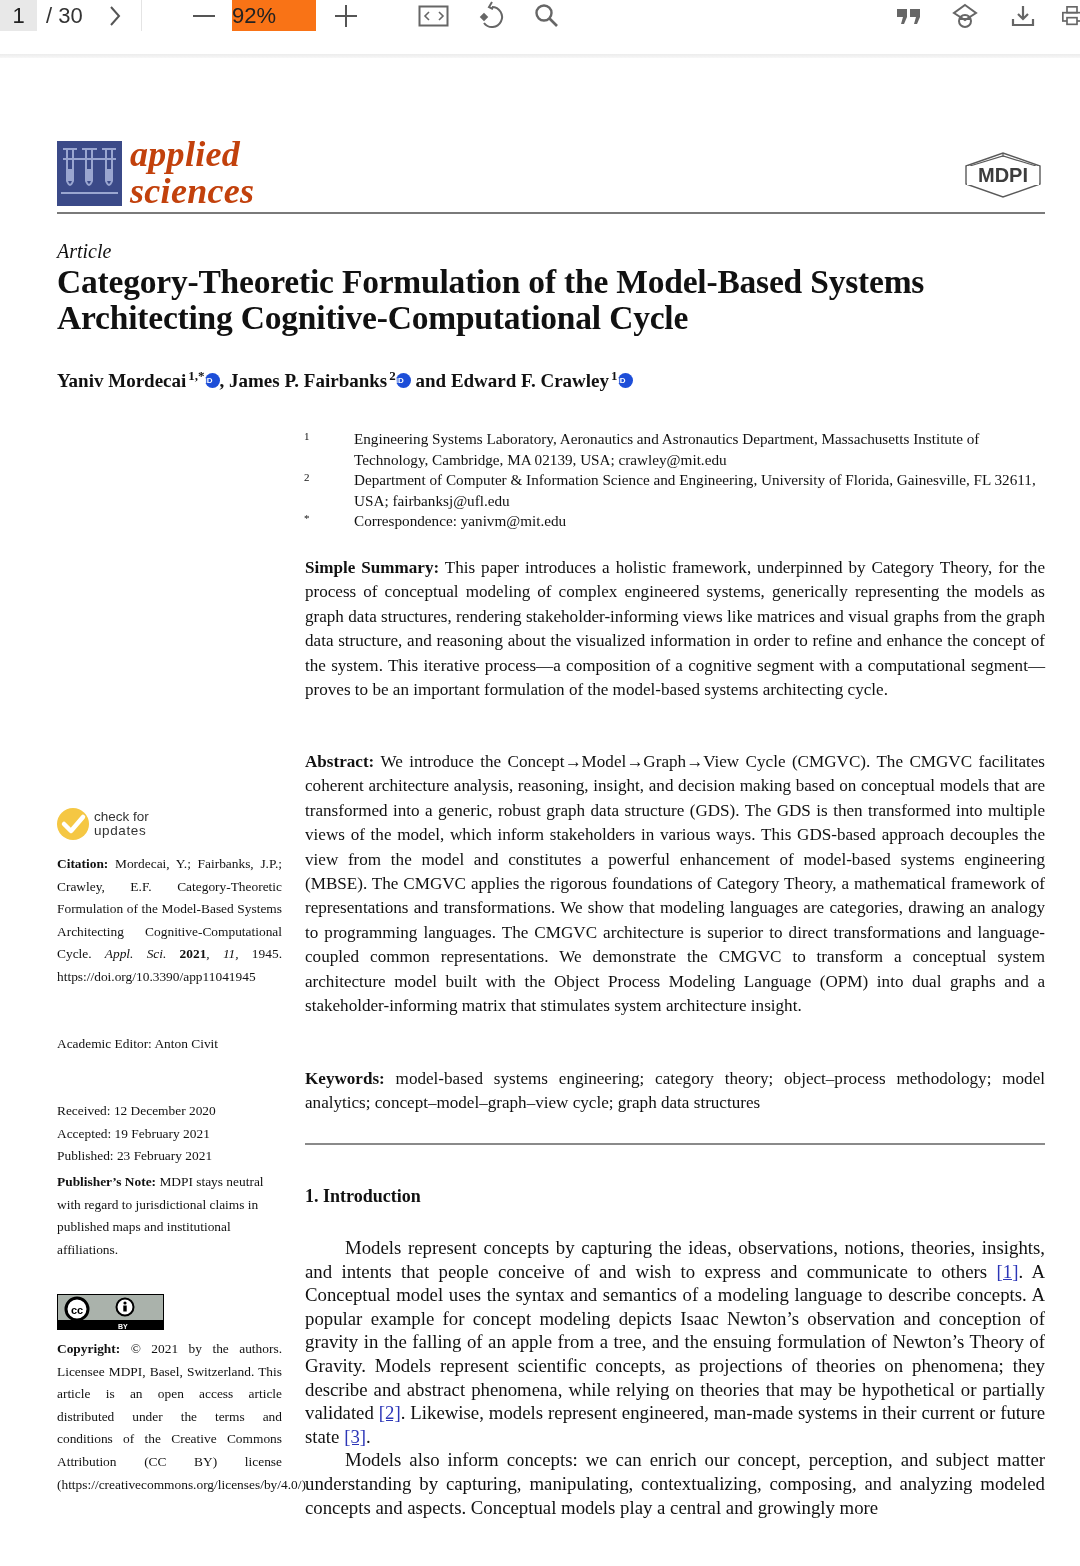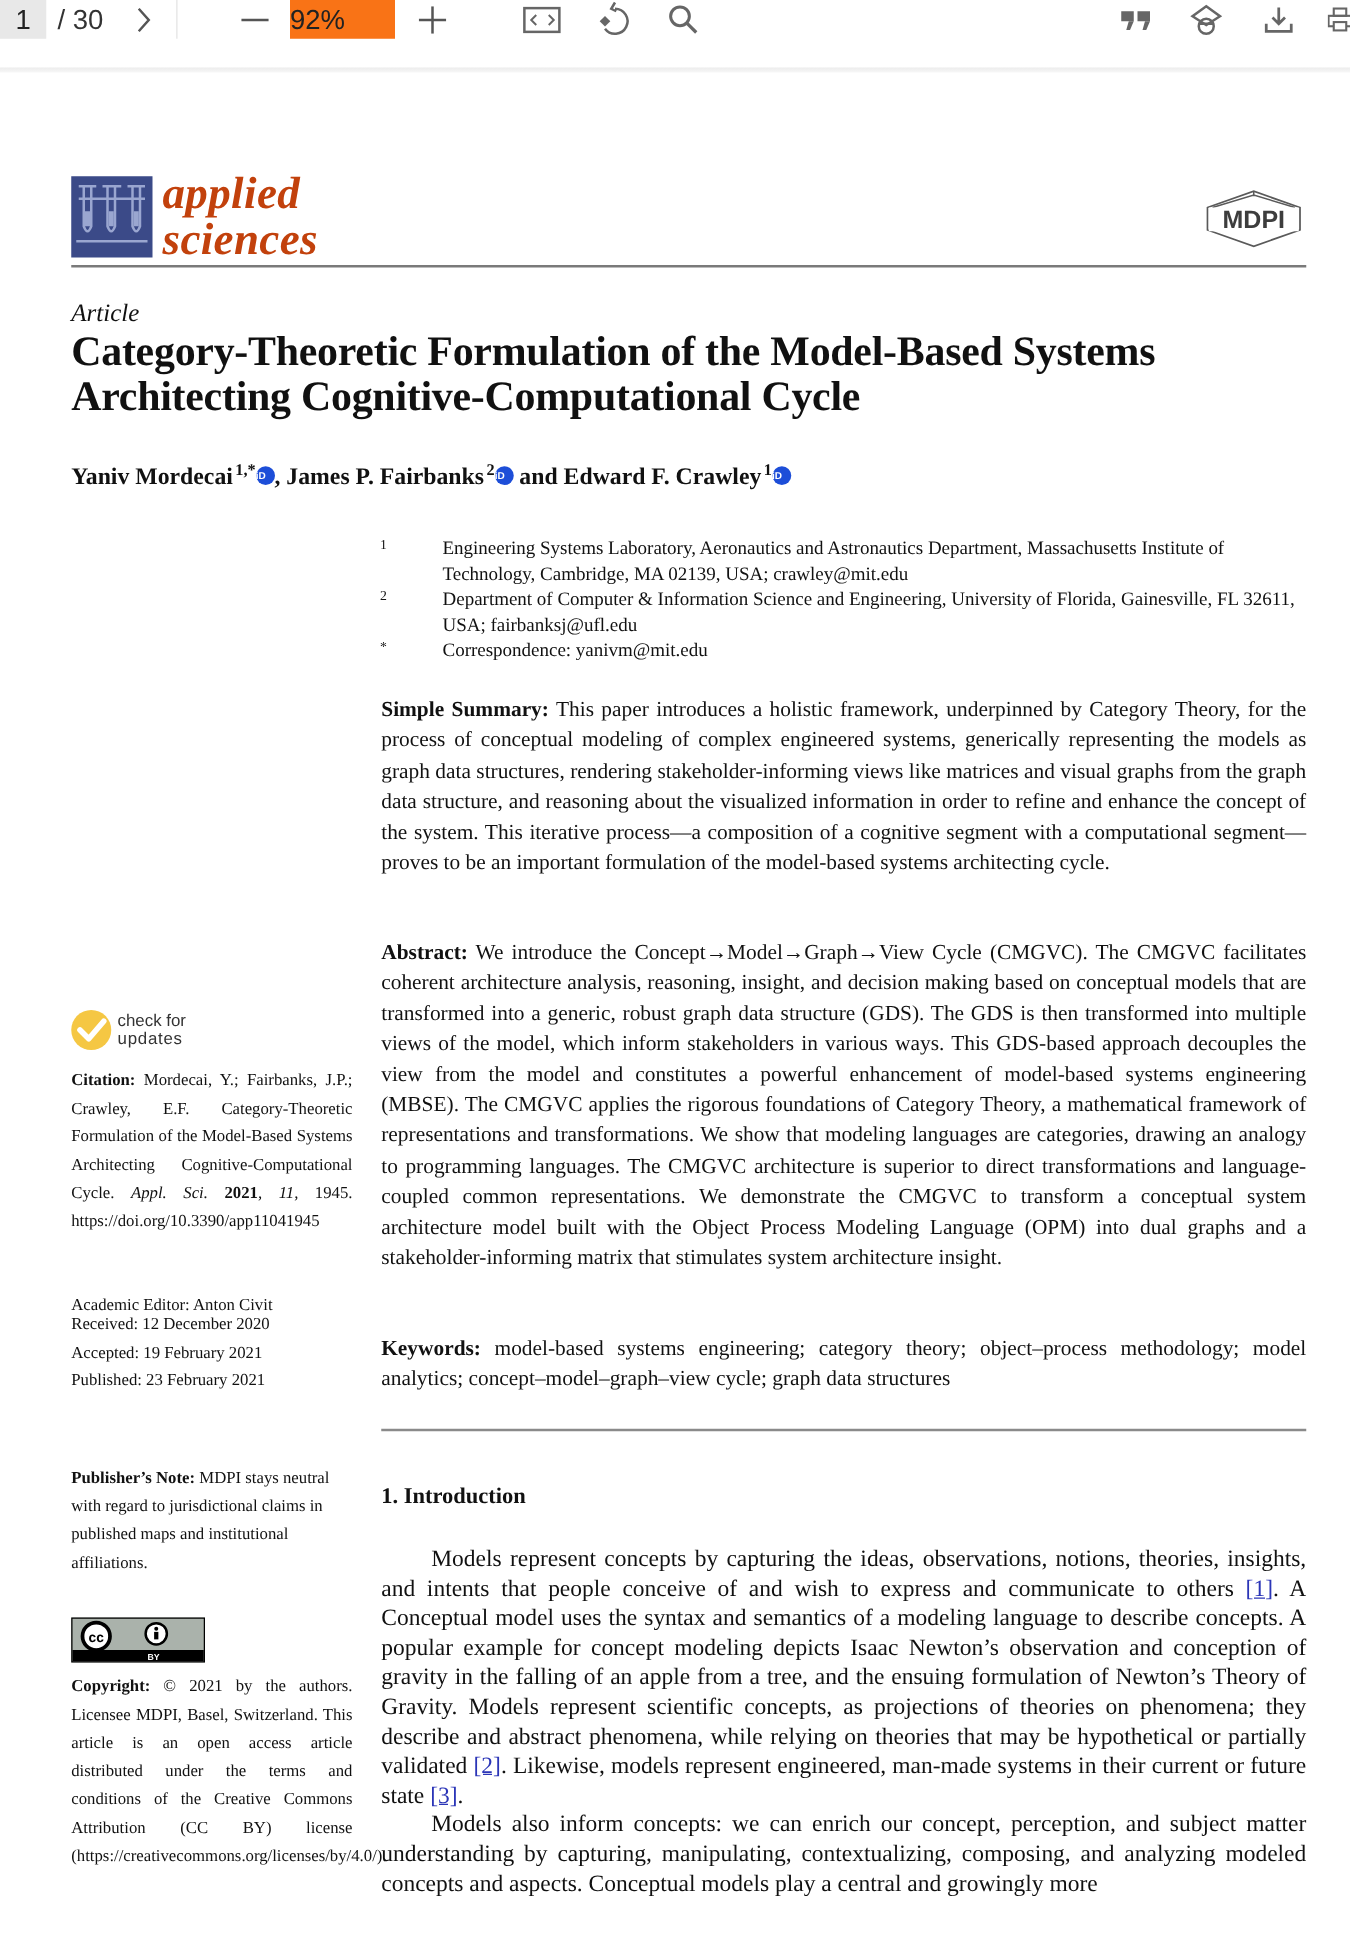--- a/index.html
+++ b/index.html
@@ -210,21 +210,21 @@
     <div><b>updates</b></div>
   </div>
 </div>
 
 <div class="side justify" style="top:853px;">
   <b>Citation:</b><span> Mordecai, Y.; Fairbanks, J.P.; Crawley, E.F. Category-Theoretic Formulation of the Model-Based Systems Architecting Cognitive-Computational Cycle. </span><i>Appl. Sci.</i><b> 2021</b><i>, 11,</i><span> 1945. https://doi.org/10.3390/app11041945</span>
 </div>
 
 <div class="side" style="top:1033px;">Academic Editor: Anton Civit</div>
 
-<div class="side" style="top:1048px;">
+<div class="side" style="top:1100px;">
   <div>Received: 12 December 2020</div>
   <div>Accepted: 19 February 2021</div>
   <div>Published: 23 February 2021</div>
 </div>
 
 <div class="side" style="top:1171px;">
   <b>Publisher’s Note:</b><span> MDPI stays neutral with regard to jurisdictional claims in published maps and institutional affiliations.</span>
 </div>
 
 <div class="cc-badge">

